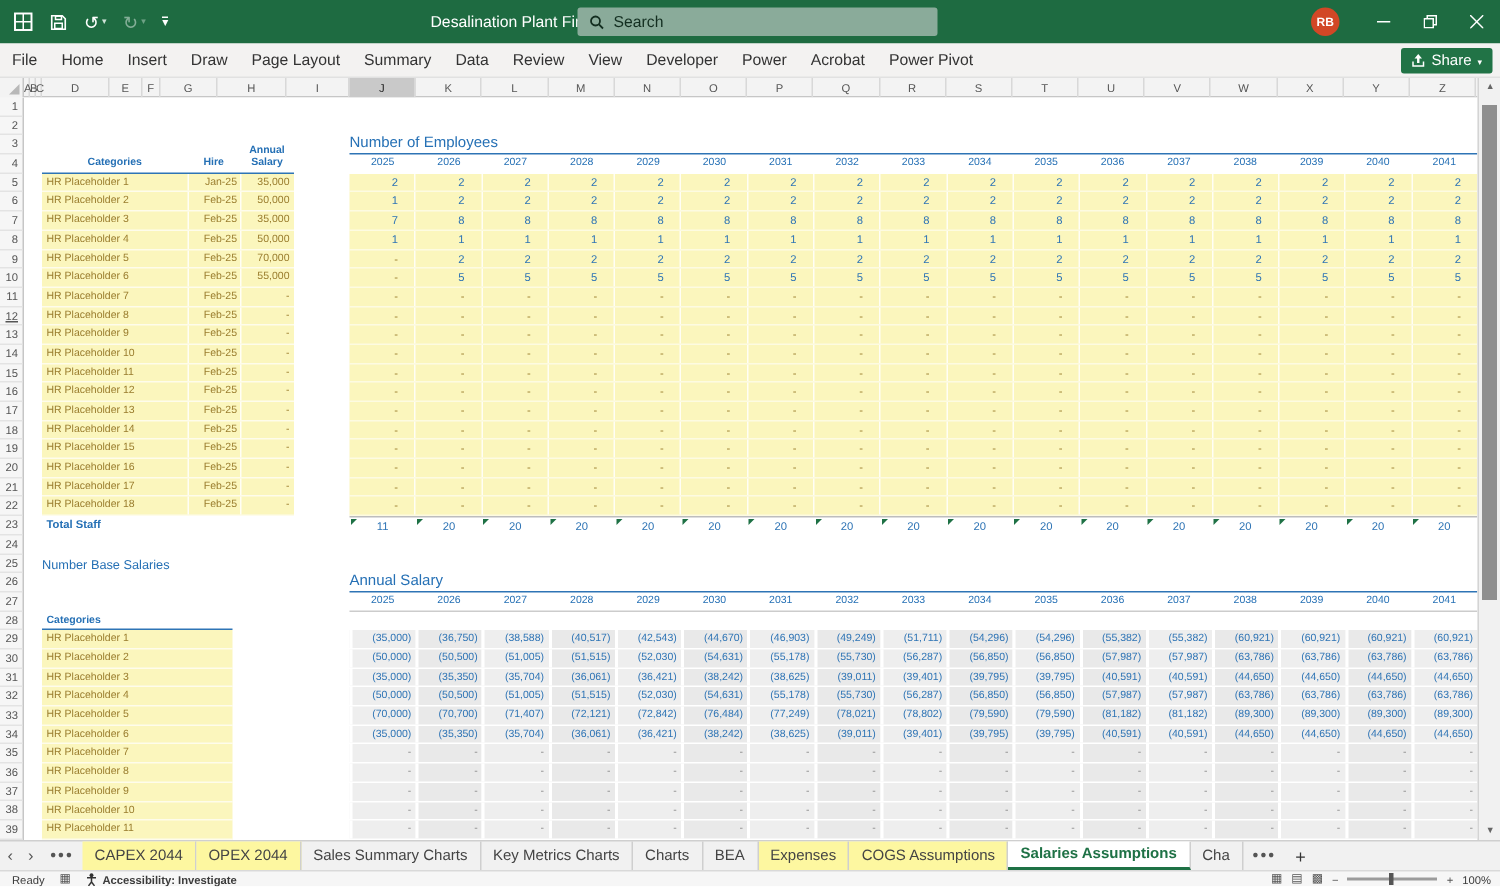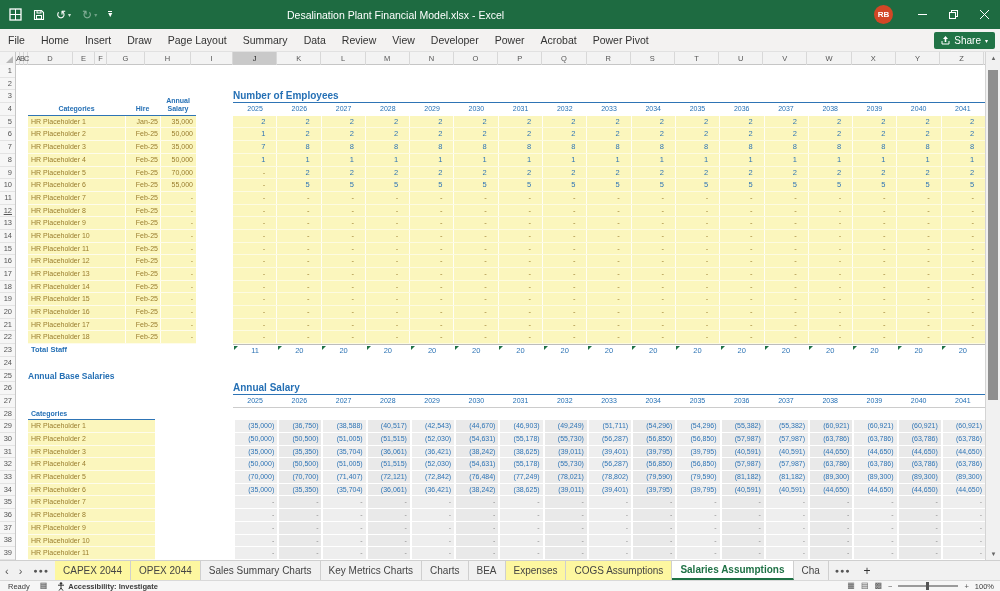--- a/index.html
+++ b/index.html
@@ -30,21 +30,21 @@
   .corner:after { content:""; position:absolute; right:2px; bottom:2px; border-left:7px solid transparent; border-bottom:7px solid #b8b8b8; }
   .colh { height:13px; font-size:7.5px; color:#555; text-align:center; line-height:13px; border-right:1px solid #d8d8d8; overflow:visible; white-space:nowrap; flex:none; }
   .colh.sel { background:#c9c9c9; color:#222; }
 
   
   .sheet { position:absolute; top:65px; left:0; width:985px; height:495px; background:#fff; overflow:hidden; }
   .rowhdrs { position:absolute; left:0; top:0; width:16px; height:100%; background:#f6f6f6; border-right:1px solid #c6c6c6; }
   .rowh { font-size:7.5px; color:#555; text-align:right; padding-right:3px; border-bottom:1px solid #e3e3e3; }
 
   .page-title { position:absolute; left:28px; font-size:12.5px; font-weight:bold; color:#2570b5; white-space:nowrap; }
-  .sec-title { font-weight:bold; color:#2570b5; white-space:nowrap; }
+  .sec-title { font-weight:normal; color:#2570b5; white-space:nowrap; }
 
   .block { position:absolute; }
   .row { display:flex; }
   .ylw { background:#fbf6bd; }
   .cellL { color:#9a7d2e; font-size:7px; white-space:nowrap; overflow:hidden; }
   .hdrB { color:#2570b5; font-weight:bold; font-size:7px; }
   .gridrow > div { border-left:1px solid rgba(255,255,255,.85); }
   .gridrow > div:first-child { border-left:none; }
   .empcell { text-align:right; padding-right:11px; color:#2e74b5; font-size:7.5px; }
   .empcell.dash { color:#9a7d2e; }
@@ -98,20 +98,29 @@
             <rect x="4" y="1.8" width="4" height="2.2" fill="none" stroke="#fff" stroke-width="1"></rect>
           </svg>
       </span>
       <span class="ticon">↺<span class="caret">▾</span></span>
       <span class="ticon dim">↻<span class="caret">▾</span></span>
       <span class="ticon">
           <span style="font-size:8px;border-top:1px solid #fff;line-height:6px;">▾</span>
         </span>
     </div>
     <span class="wtitle">Desalination Plant Financial Model.xlsx  -  Excel</span>
+    <div class="searchbox">
+      <span style="display:flex;">
+        <svg width="10" height="10" viewBox="0 0 10 10">
+            <circle cx="4" cy="4" r="3" fill="none" stroke="#132e20" stroke-width="1.2"></circle>
+            <line x1="6.3" y1="6.3" x2="9" y2="9" stroke="#132e20" stroke-width="1.2"></line>
+          </svg>
+      </span>
+      <span>Search</span>
+    </div>
     <div class="win-controls">
       <div class="avatar">RB</div>
       <span class="wbtn">
           <svg width="9" height="9" viewBox="0 0 9 9">
             <line x1="0" y1="4.5" x2="9" y2="4.5" stroke="#fff"></line>
           </svg>
         </span>
       <span class="wbtn">
           <svg width="9" height="9" viewBox="0 0 9 9">
             <rect x="2.5" y="0.5" width="6" height="6" fill="none" stroke="#fff"></rect>
@@ -704,21 +713,21 @@
           <div class="totcell" style="flex: 1 1 0%;">20<div class="mark"></div></div>
           <div class="totcell" style="flex: 1 1 0%;">20<div class="mark"></div></div>
           <div class="totcell" style="flex: 1 1 0%;">20<div class="mark"></div></div>
           <div class="totcell" style="flex: 1 1 0%;">20<div class="mark"></div></div>
           <div class="totcell" style="flex: 1 1 0%;">20<div class="mark"></div></div>
           <div class="totcell" style="flex: 1 1 0%;">20<div class="mark"></div></div>
           <div class="totcell" style="flex: 1 1 0%;">20<div class="mark"></div></div>
         </div>
       </div>
       <div class="block" style="left: 28px; top: 304.56px; width: 160px;">
-        <div class="sec-title" style="font-size: 8.5px; line-height: 12.69px;">Annual Base Salaries</div>
+        <div class="sec-title" style="font-size: 8.5px; line-height: 12.69px;">Number Base Salaries</div>
       </div>
       <div class="block" style="left: 28px; top: 342.63px; width: 127px;">
         <div class="row" style="height: 12.69px; line-height: 12.69px; border-bottom: 1px solid rgb(46, 116, 181);">
           <div class="hdrB" style="padding-left: 3px;">Categories</div>
         </div>
         <div class="row ylw" style="height: 12.69px; line-height: 12.69px; border-bottom: 1px solid rgba(255, 255, 255, 0.7);">
           <div class="cellL" style="width: 100%; padding-left: 3px;">HR Placeholder 1</div>
         </div>
         <div class="row ylw" style="height: 12.69px; line-height: 12.69px; border-bottom: 1px solid rgba(255, 255, 255, 0.7);">
           <div class="cellL" style="width: 100%; padding-left: 3px;">HR Placeholder 2</div>

